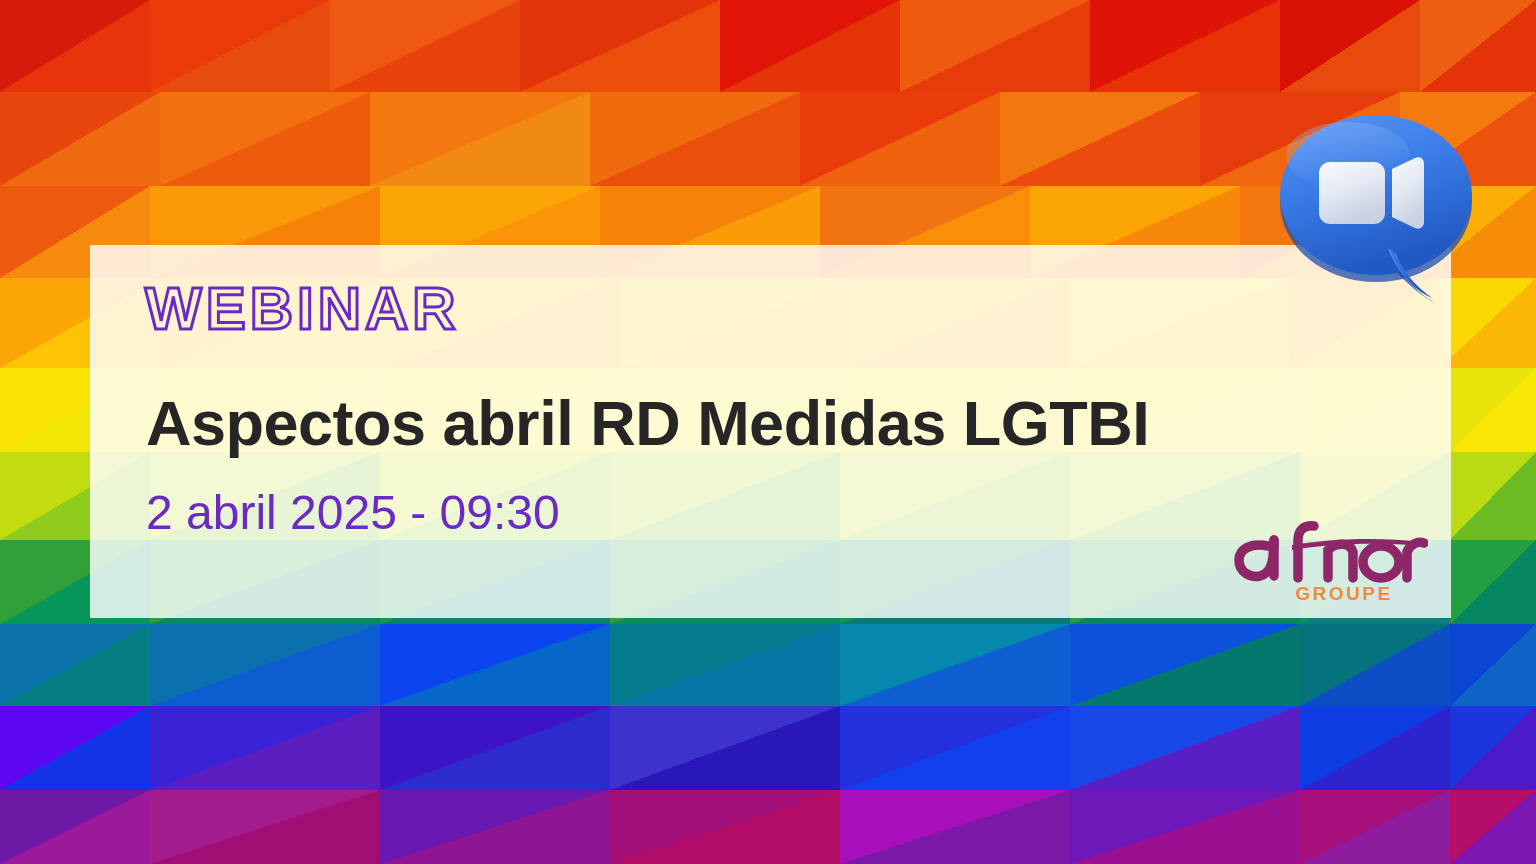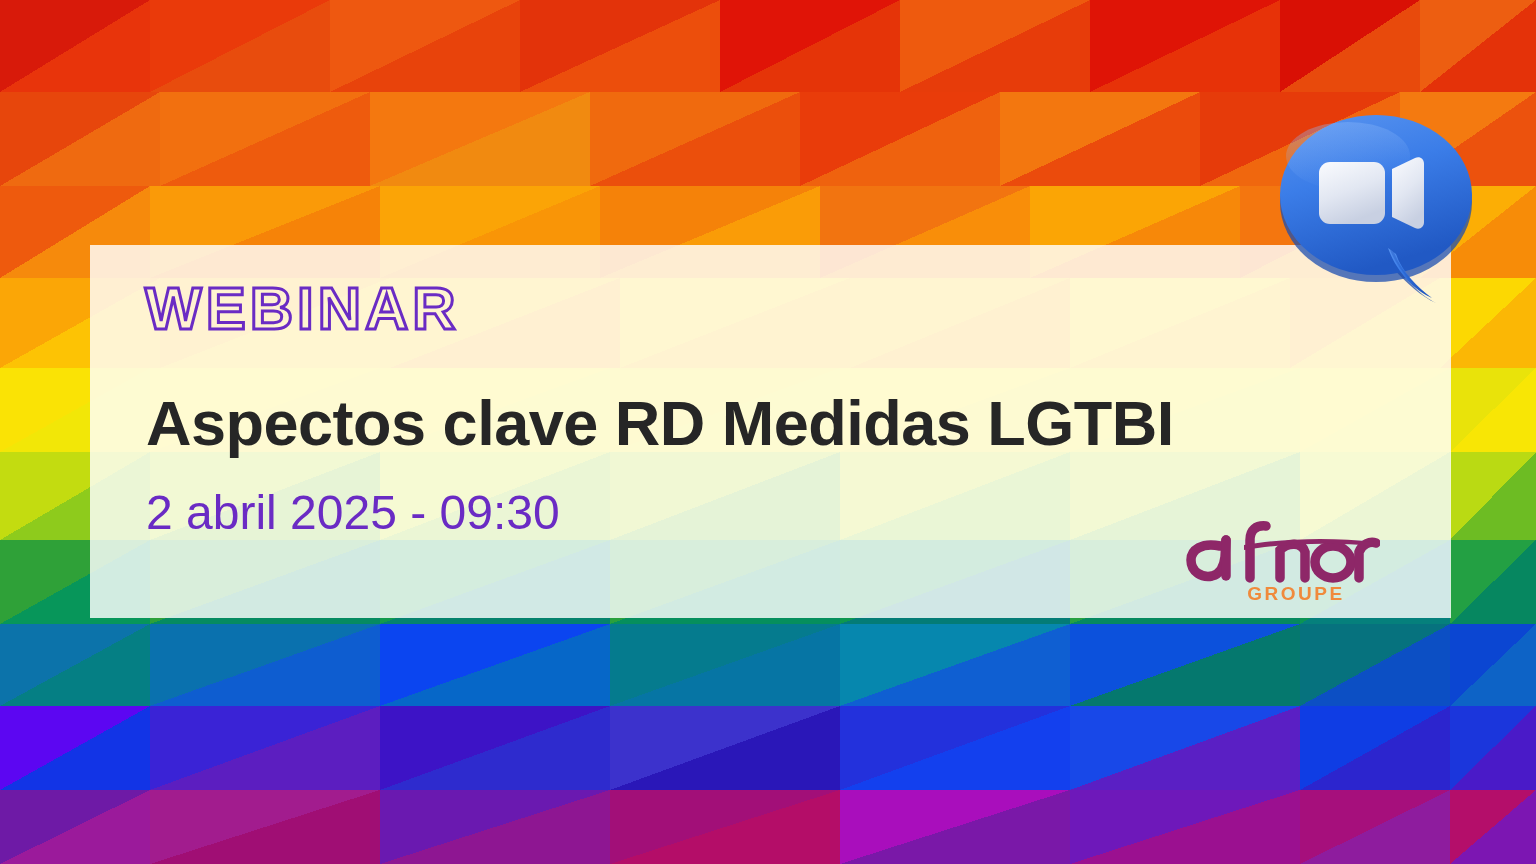--- a/index.html
+++ b/index.html
@@ -84,21 +84,21 @@
     font-weight:normal;
     letter-spacing:0px;
     line-height:1.1;
     color:#6A2BC4;
     white-space:nowrap;
   }
 
   
   #afnor-logo {
     position:absolute;
-    left:1184px;
+    left:1232px;
     top:512px;
     width:196px;
     height:92px;
     z-index:8;
   }
   #afnor-logo svg { display:block; width:196px; height:92px; }
 
   
   #video-bubble {
     position:absolute;
@@ -308,21 +308,21 @@
       <polygon points="1450,790 1300,864 1450,864" fill="#8E1C9E"></polygon>
       <polygon points="1450,790 1536,790 1450,864" fill="#B40E6A"></polygon>
       <polygon points="1536,790 1450,864 1536,864" fill="#7C16B2"></polygon>
     </g>
   </svg>
 
   <div id="panel"></div>
 
   <div id="webinar-heading">WEBINAR</div>
 
-  <div id="event-title">Aspectos clave RD Medidas LGTBI</div>
+  <div id="event-title">Aspectos abril RD Medidas LGTBI</div>
 
   <div id="event-datetime">2 abril 2025 - 09:30</div>
 
   <div id="afnor-logo">
     <svg viewBox="0 0 196 92" xmlns="http://www.w3.org/2000/svg">
       <g fill="none" stroke="#8E2768" stroke-width="9.5" stroke-linecap="round">
 
         <path d="M36 34 C18 30, 7 38, 7 48 C7 60, 18 66, 28 64 C36 62, 40 54, 41 45 L42 28"></path>
         <path d="M42 28 L42 64"></path>
 

